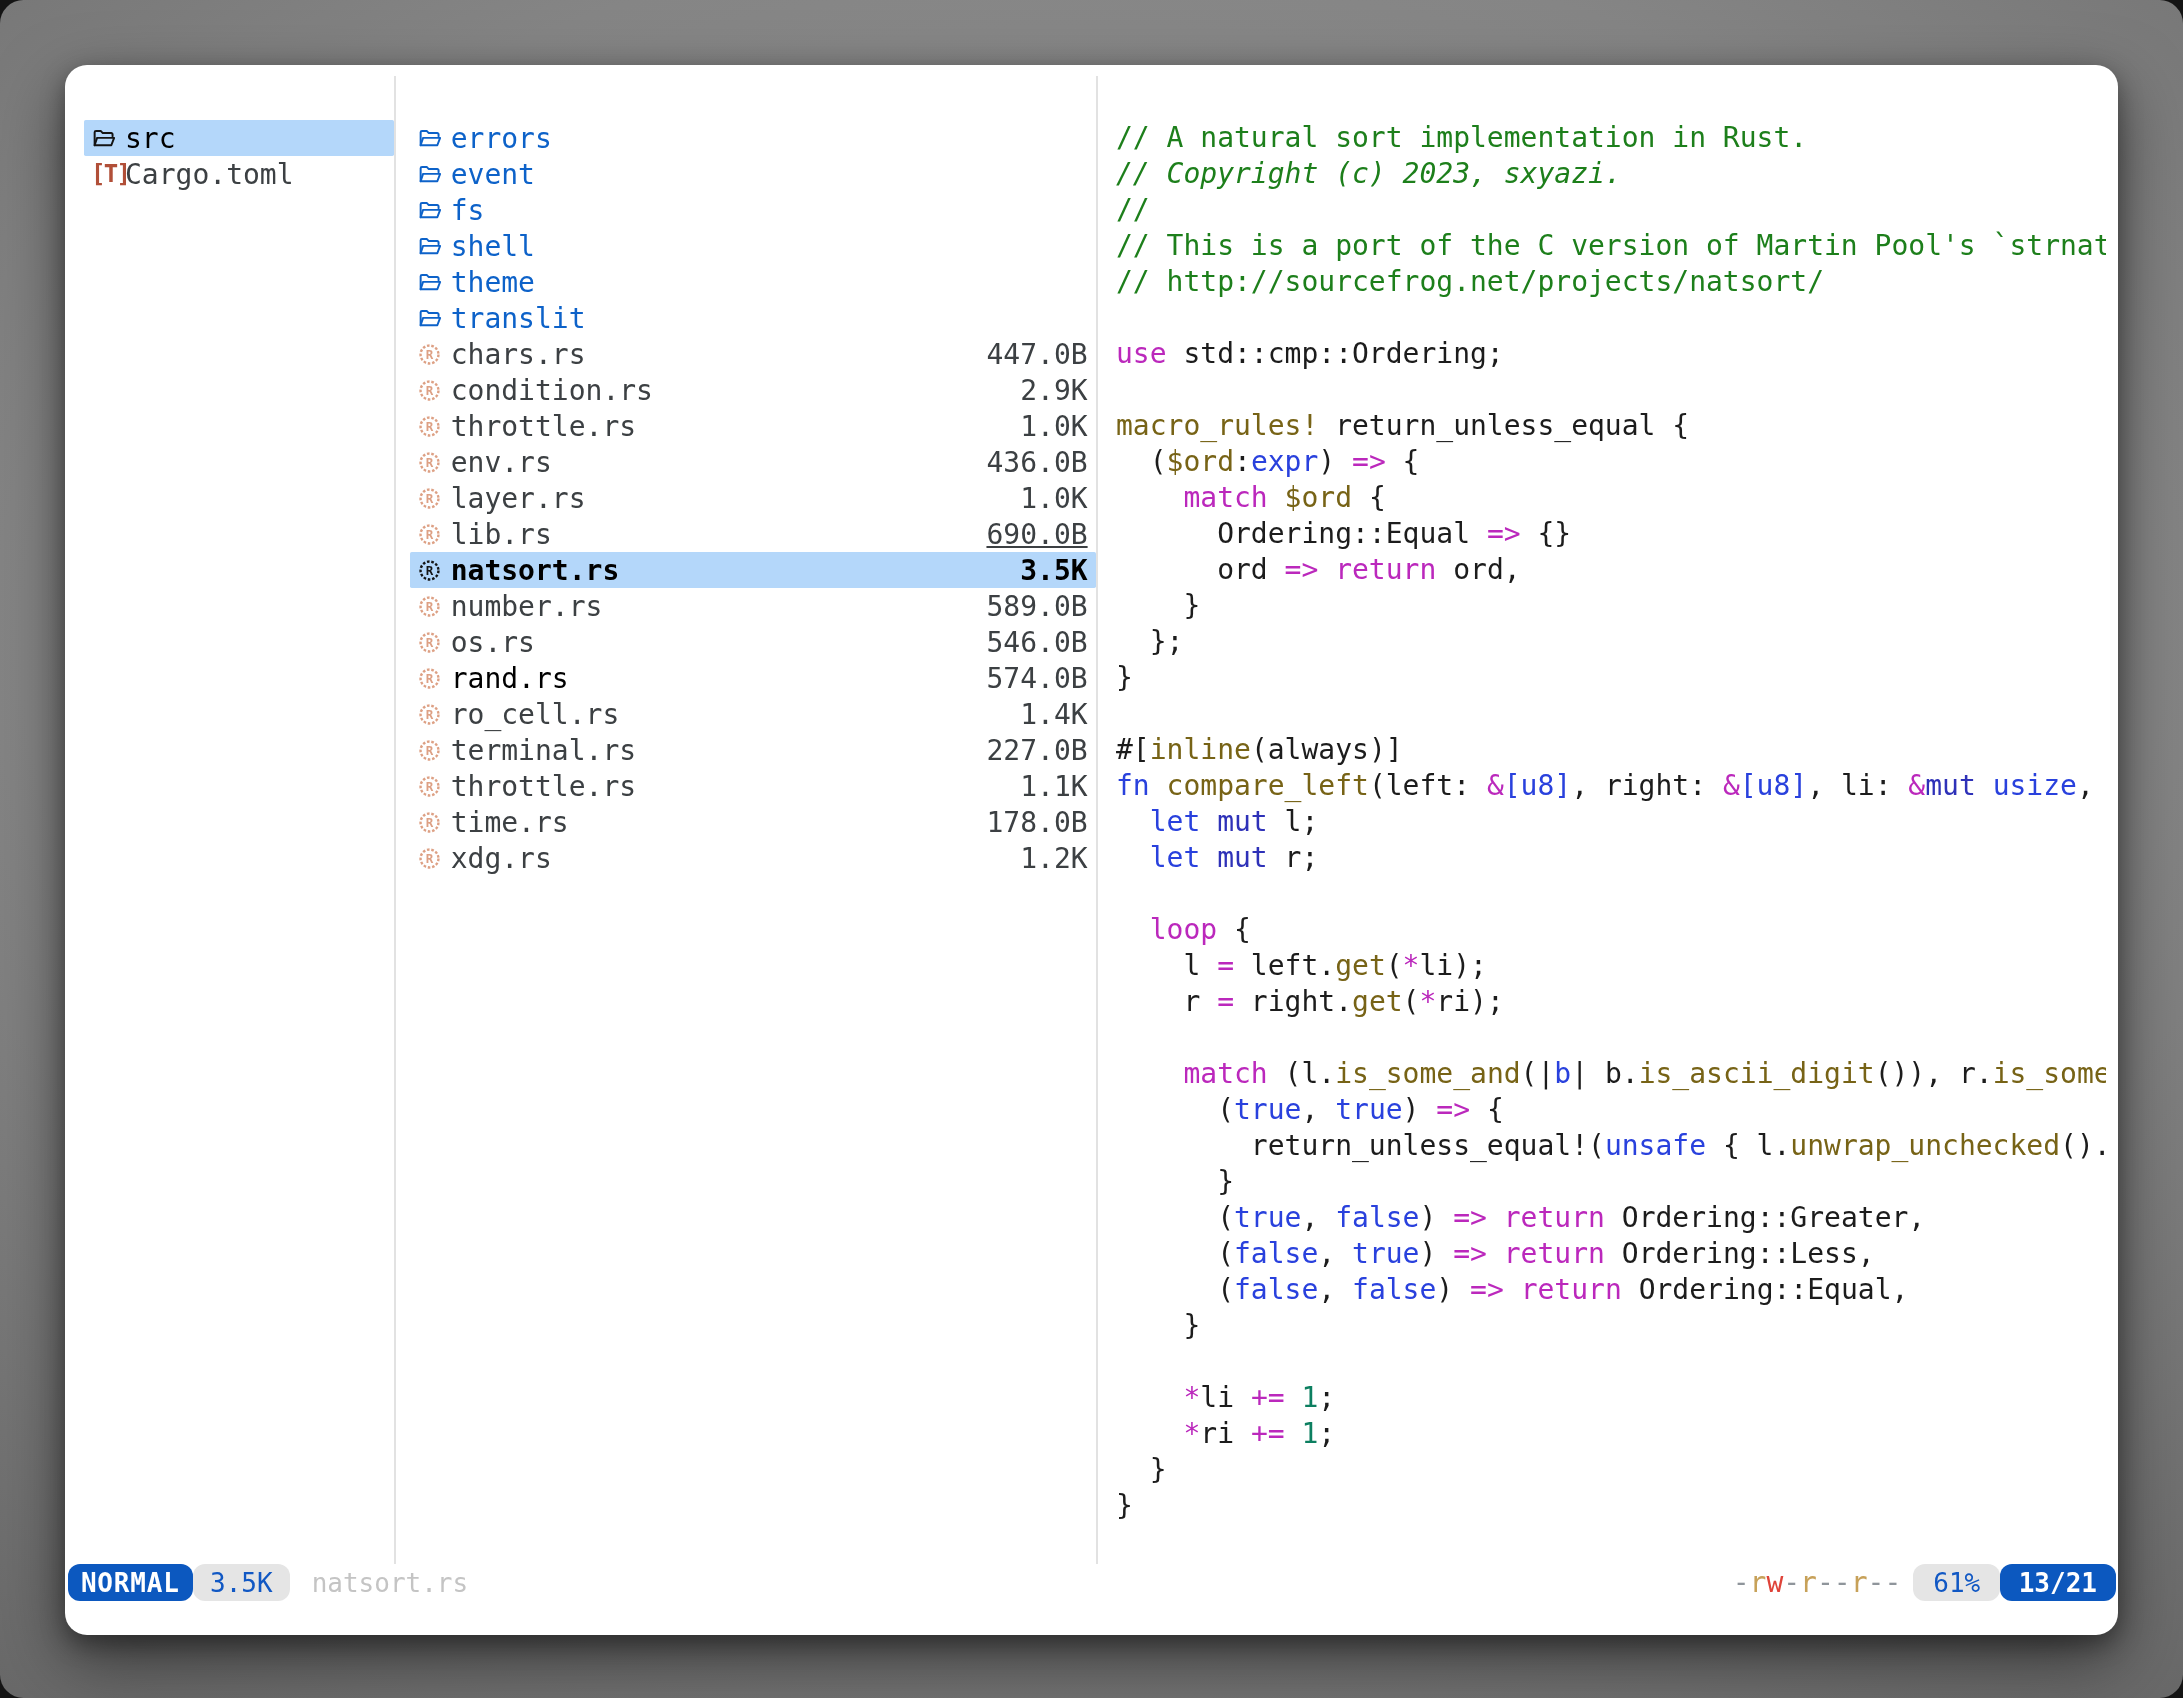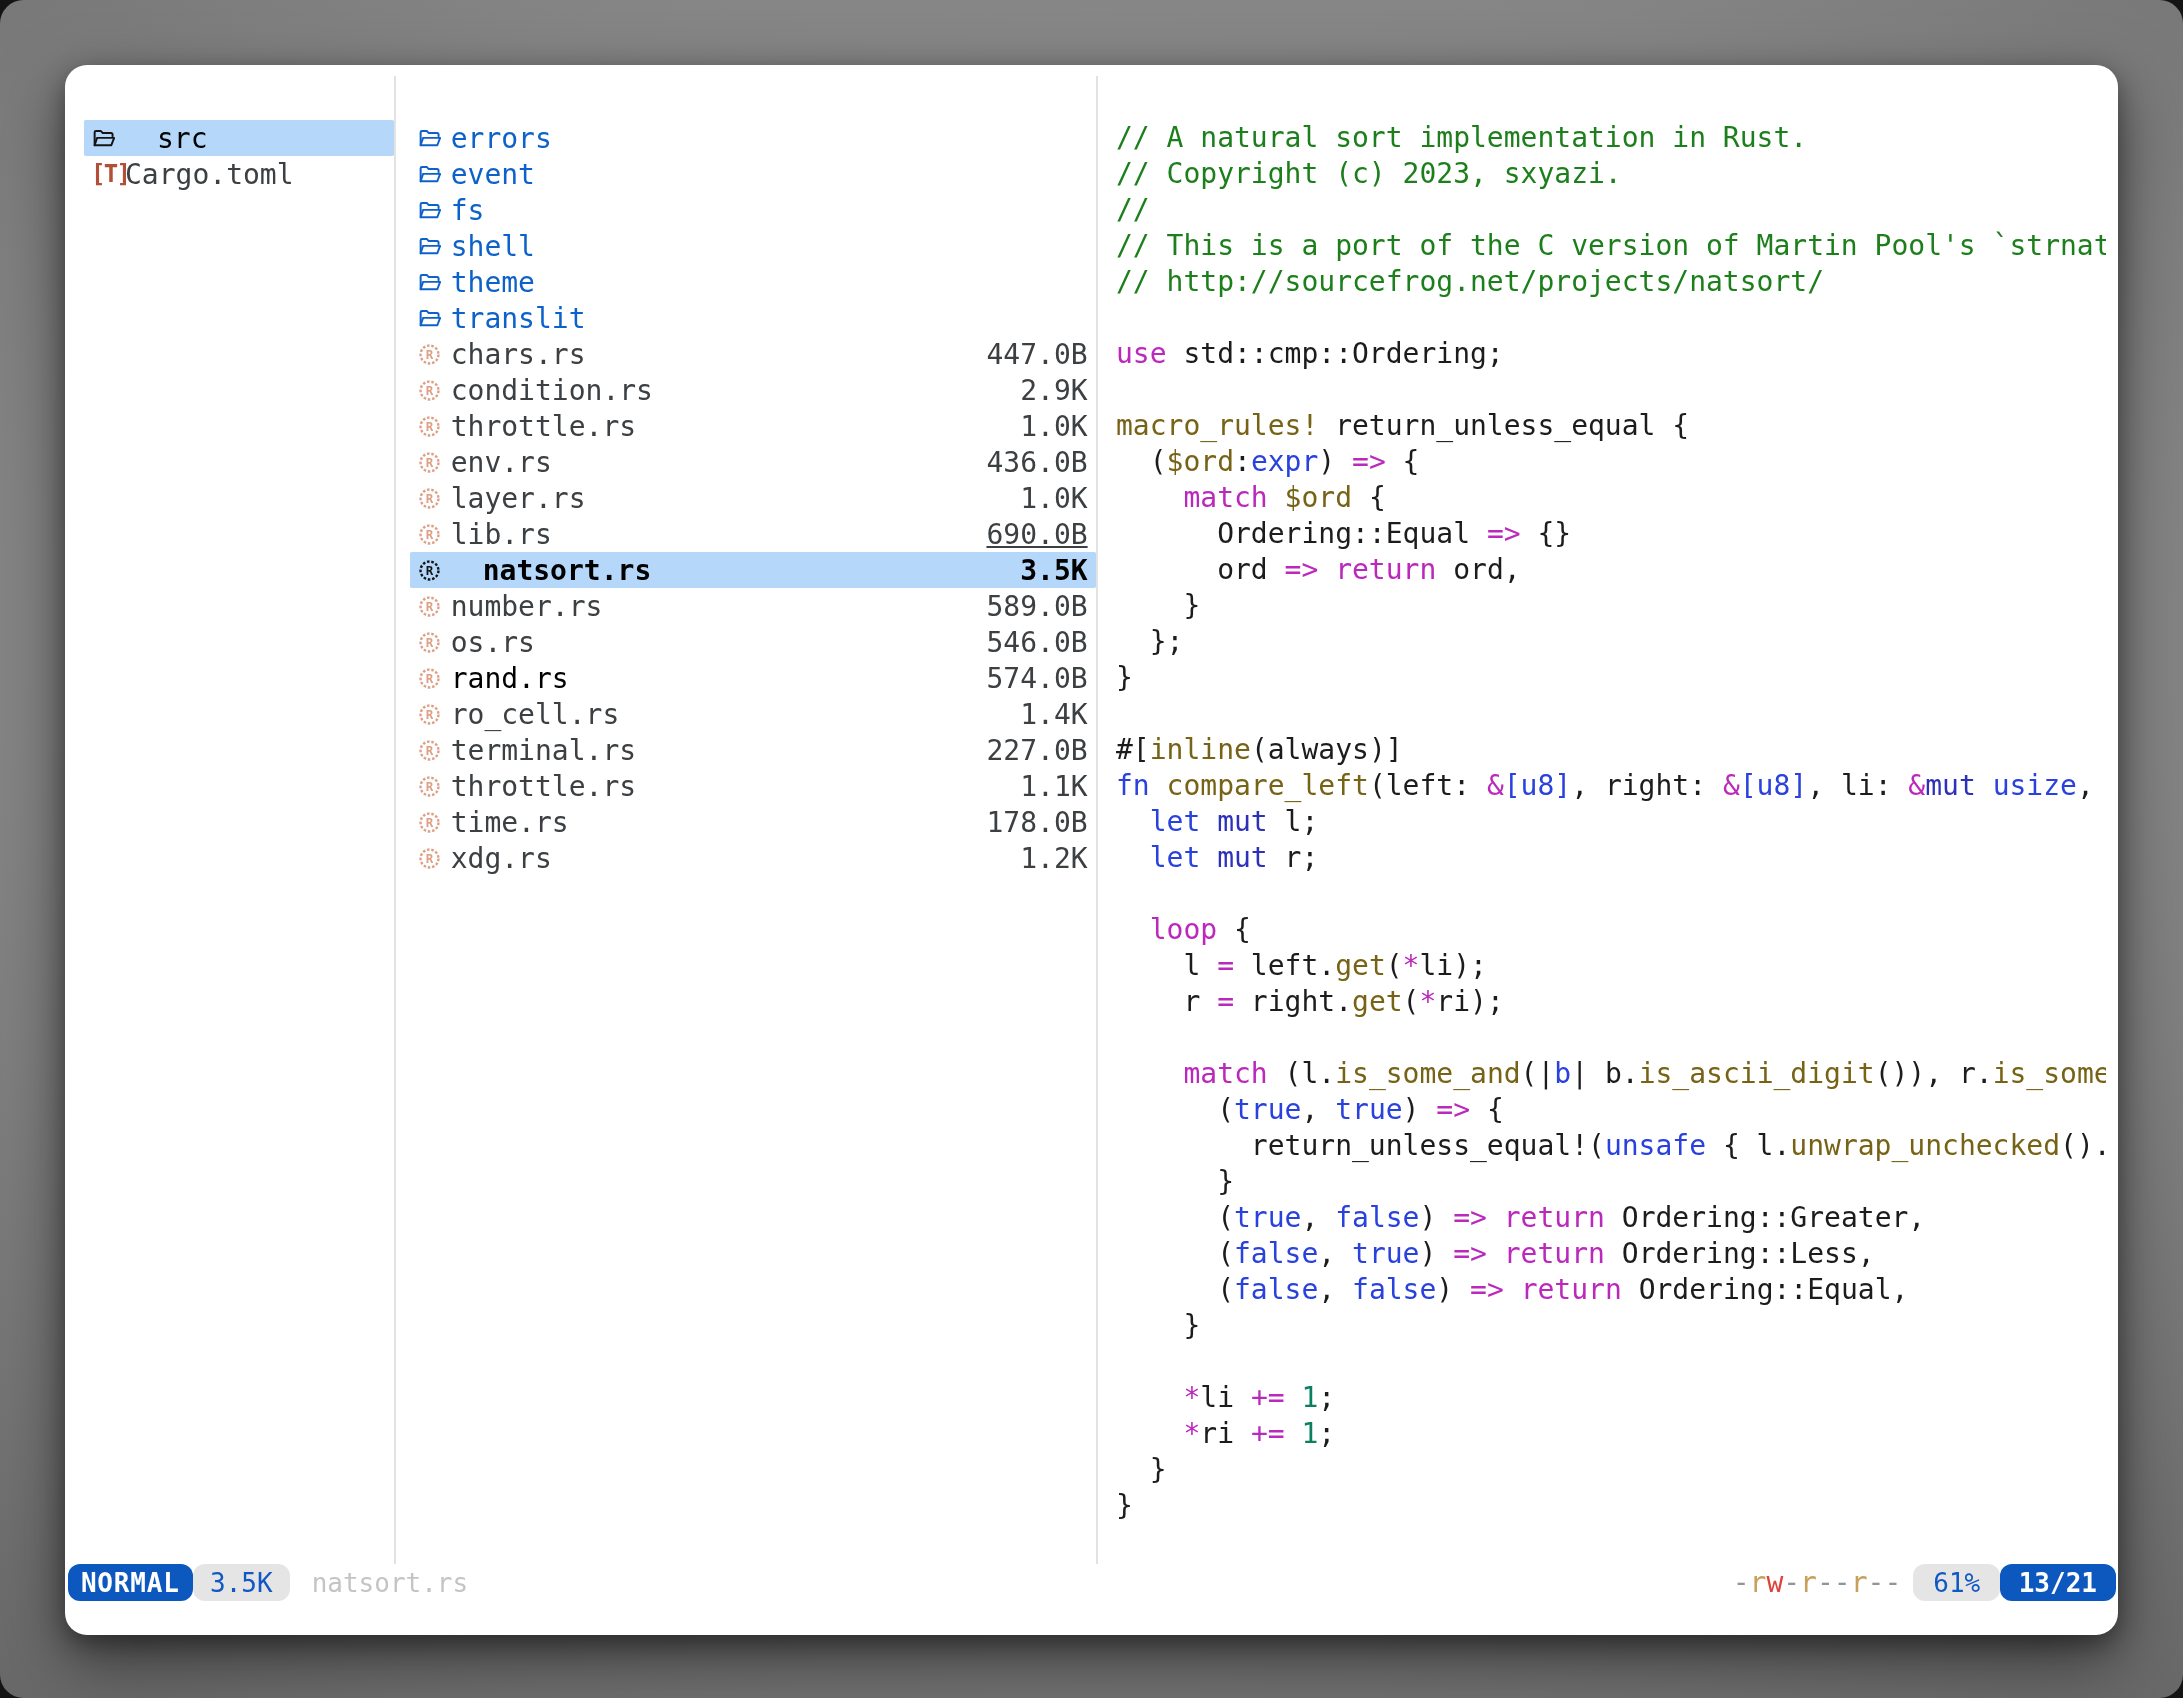--- a/index.html
+++ b/index.html
@@ -20,21 +20,21 @@
   .pane-preview{left:1051px;width:990px;overflow:hidden;}
   .separator{position:absolute;top:11px;height:1488px;width:1.7px;background:#e2e2e2;}
   .sep1{left:329px;}
   .sep2{left:1031px;}
 
   .row{height:36px;display:flex;align-items:center;padding:0 8.4px 0 6.7px;font-size:28px;border-radius:1.7px;}
   .row .ic{flex:0 0 34px;width:34px;display:flex;align-items:center;}
   .row .ic svg{width:25px;height:25px;display:block;}
   .row .nm{white-space:pre;}
   .row .sz{margin-left:auto;white-space:pre;}
-  .row.sel{background:var(--selbg);gap:32px;}
+  .row.sel{background:var(--selbg);}
   .pane-current .row.sel .nm,.pane-current .row.sel .sz{font-weight:700;}
   .toml-glyph{font-size:24px;font-weight:700;letter-spacing:-1.7px;}
 
   .code-line{min-height:36px;height:36px;line-height:36px;white-space:pre;overflow:hidden;font-size:28px;}
 
   .statusbar{
     position:absolute;left:2.5px;right:2.5px;top:1499px;height:37px;
     display:flex;align-items:center;font-size:26px;
   }
   .badge{display:flex;align-items:center;height:37px;padding:0 13.4px;border-radius:12px;}
@@ -278,21 +278,21 @@
               <text x="12" y="16.3" text-anchor="middle" font-size="12" font-weight="bold" fill="currentColor" font-family="DejaVu Sans Mono, monospace">R</text>
             </svg>
           </span>
           <span class="nm" style="color: rgb(60, 64, 67);">xdg.rs</span>
           <span class="sz" style="color: rgb(60, 64, 67);">1.2K</span>
         </div>
       </div>
     <div class="separator sep2"></div>
     <div class="pane pane-preview">
         <div class="code-line"><span style="color: rgb(29, 127, 27);">// A natural sort implementation in Rust.</span></div>
-        <div class="code-line"><span style="color: rgb(29, 127, 27);">// Copyright (c) 2023, sxyazi.</span></div>
+        <div class="code-line"><span style="color: rgb(29, 127, 27); font-style: italic;">// Copyright (c) 2023, sxyazi.</span></div>
         <div class="code-line"><span style="color: rgb(29, 127, 27);">//</span></div>
         <div class="code-line"><span style="color: rgb(29, 127, 27);">// This is a port of the C version of Martin Pool's `strnat</span></div>
         <div class="code-line"><span style="color: rgb(29, 127, 27);">// http://sourcefrog.net/projects/natsort/</span></div>
         <div class="code-line"></div>
         <div class="code-line"><span style="color: rgb(187, 40, 188);">use</span><span style="color: rgb(28, 28, 28);"> std::cmp::Ordering;</span></div>
         <div class="code-line"></div>
         <div class="code-line"><span style="color: rgb(119, 99, 22);">macro_rules!</span><span style="color: rgb(28, 28, 28);"> return_unless_equal {</span></div>
         <div class="code-line"><span style="color: rgb(28, 28, 28);">  (</span><span style="color: rgb(119, 99, 22);">$ord</span><span style="color: rgb(28, 28, 28);">:</span><span style="color: rgb(41, 65, 221);">expr</span><span style="color: rgb(28, 28, 28);">) </span><span style="color: rgb(187, 40, 188);">=&gt;</span><span style="color: rgb(28, 28, 28);"> {</span></div>
         <div class="code-line"><span style="color: rgb(28, 28, 28);">    </span><span style="color: rgb(187, 40, 188);">match</span><span style="color: rgb(28, 28, 28);"> </span><span style="color: rgb(119, 99, 22);">$ord</span><span style="color: rgb(28, 28, 28);"> {</span></div>
         <div class="code-line"><span style="color: rgb(28, 28, 28);">      Ordering::Equal </span><span style="color: rgb(187, 40, 188);">=&gt;</span><span style="color: rgb(28, 28, 28);"> {}</span></div>

